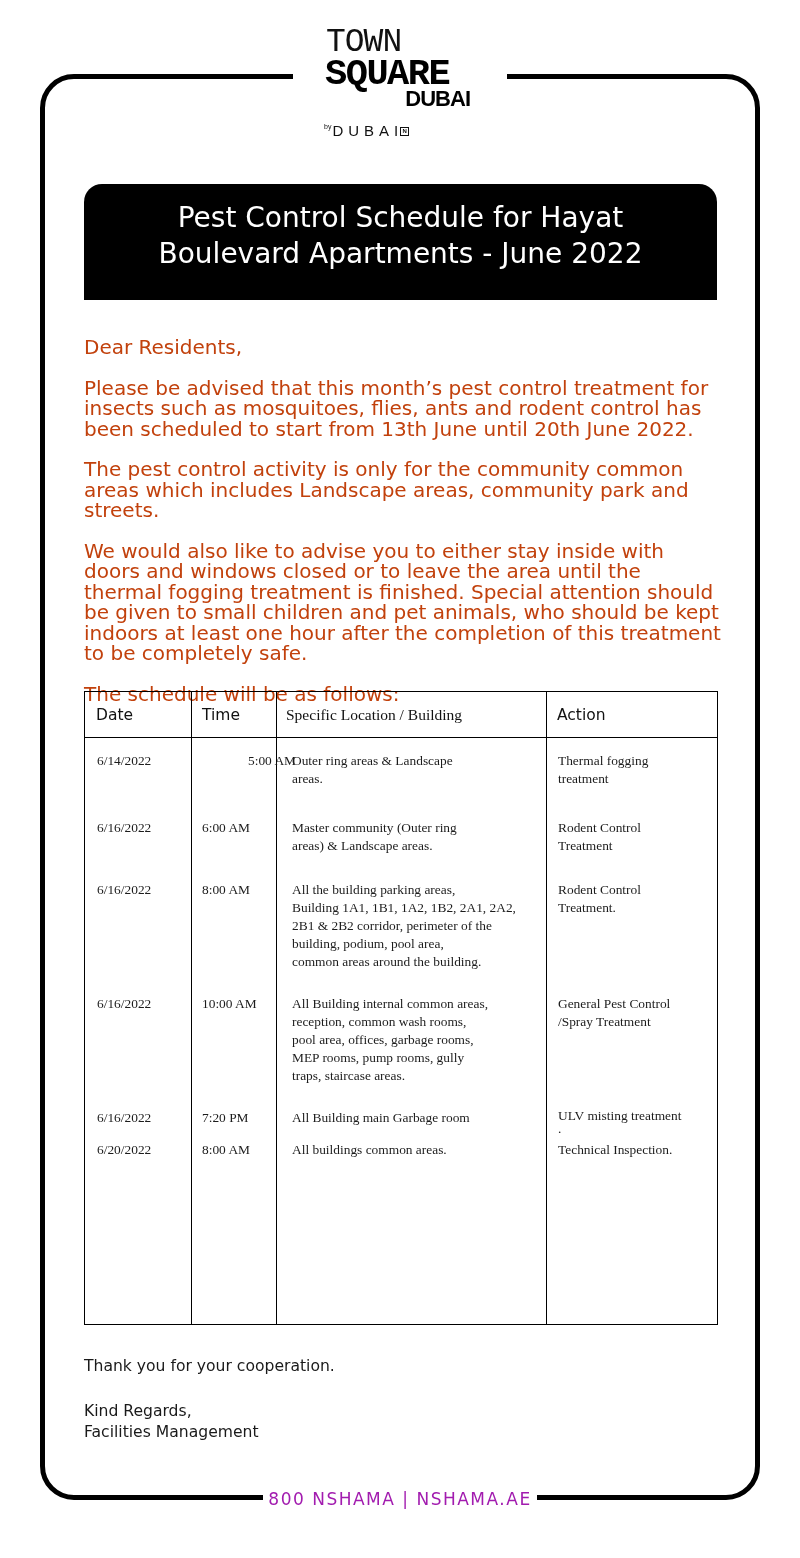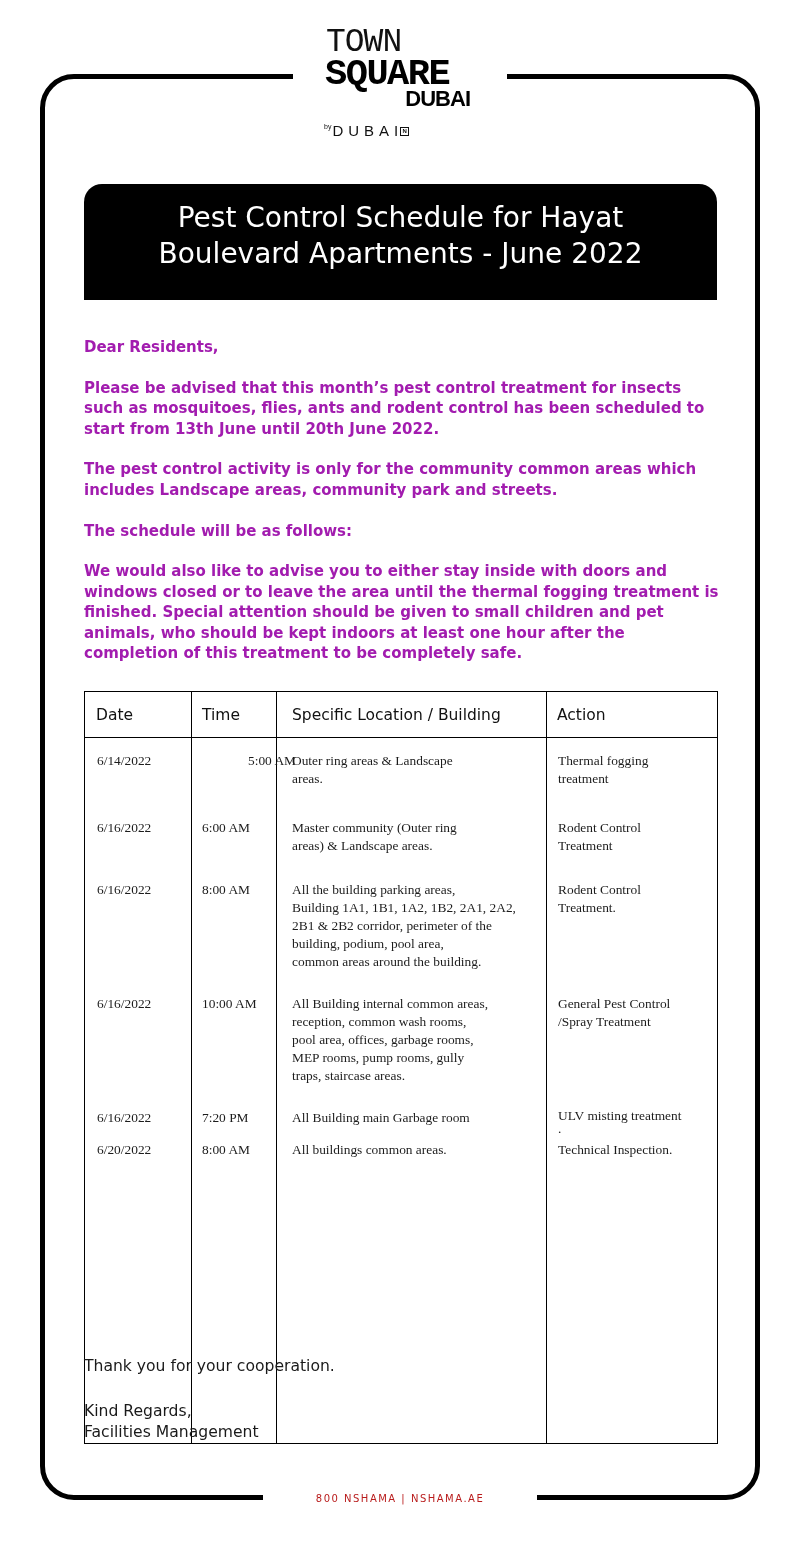--- a/index.html
+++ b/index.html
@@ -141,35 +141,34 @@
       width: 560px;
       margin-top: -12px;
     }
     
     .body-text {
       position: absolute;
       left: 84px;
       top: 337px;
       width: 640px;
       font-family: "DejaVu Sans", sans-serif;
-      font-size: 15px;
+      font-size: 20px;
       line-height: 20.4px;
-      color: #a21caf;
-      font-weight: bold;
+      color: #c2410c;
     }
     .body-text p {
       margin: 0 0 20.4px 0;
     }
     
     .schedule {
       position: absolute;
       left: 84px;
       top: 691px;
       width: 634px;
-      height: 753px;
+      height: 634px;
       border: 1px solid #000;
       box-sizing: border-box;
     }
     .col-line {
       position: absolute;
       top: 0;
       bottom: 0;
       width: 1px;
       background: #000;
     }
@@ -213,25 +212,25 @@
     }
     .closing p { margin: 0 0 25px 0; }
     
     .footer {
       position: absolute;
       left: 263px;
       width: 274px;
       top: 1490px;
       text-align: center;
       font-family: "DejaVu Sans", sans-serif;
-      font-size: 10px;
+      font-size: 17px;
       font-weight: 500;
       letter-spacing: 1.5px;
       line-height: 18px;
-      color: #b91c1c;
+      color: #a21caf;
     }
   </style>
 </head>
 <body>
 
 <div class="frame"></div>
 <div class="frame-gap-top"></div>
 <div class="frame-gap-bottom"></div>
 
 <div class="logo">
@@ -246,33 +245,33 @@
 </div>
 
 <div class="banner">
   <div class="banner-title">Pest Control Schedule for Hayat Boulevard Apartments - June 2022</div>
 </div>
 
 <div class="body-text">
   <p>Dear Residents,</p>
   <p>Please be advised that this month’s pest control treatment for insects such as mosquitoes, flies, ants and rodent control has been scheduled to start from 13th June until 20th June 2022.</p>
   <p>The pest control activity is only for the community common areas which includes Landscape areas, community park and streets.</p>
+  <p>We would also like to advise you to either stay inside with doors and windows closed or to leave the area until the thermal fogging treatment is finished. Special attention should be given to small children and pet animals, who should be kept indoors at least one hour after the completion of this treatment to be completely safe.</p>
   <p>The schedule will be as follows:</p>
-  <p>We would also like to advise you to either stay inside with doors and windows closed or to leave the area until the thermal fogging treatment is finished. Special attention should be given to small children and pet animals, who should be kept indoors at least one hour after the completion of this treatment to be completely safe.</p>
 </div>
 
 <div class="schedule">
   <div class="col-line" style="left:106px;"></div>
   <div class="col-line" style="left:191px;"></div>
   <div class="col-line" style="left:461px;"></div>
   <div class="header-line"></div>
 
   <div class="th" style="left:11px;">Date</div>
   <div class="th" style="left:117px;">Time</div>
-  <div class="th" style="left:207px;">Specific Location / Building</div>
+  <div class="th" style="left:201px;font-family:Liberation Serif, serif;">Specific Location / Building</div>
   <div class="th" style="left:472px;">Action</div>
 
   <div class="td" style="left:12px; top:60px;">6/14/2022</div>
   <div class="td" style="left:117px; top:60px;margin-left:46px;">5:00 AM</div>
   <div class="td" style="left:207px; top:60px;">Outer ring areas &amp; Landscape
 areas.</div>
   <div class="td" style="left:473px; top:60px;">Thermal fogging
 treatment</div>
 
   <div class="td" style="left:12px; top:127px;">6/16/2022</div>

